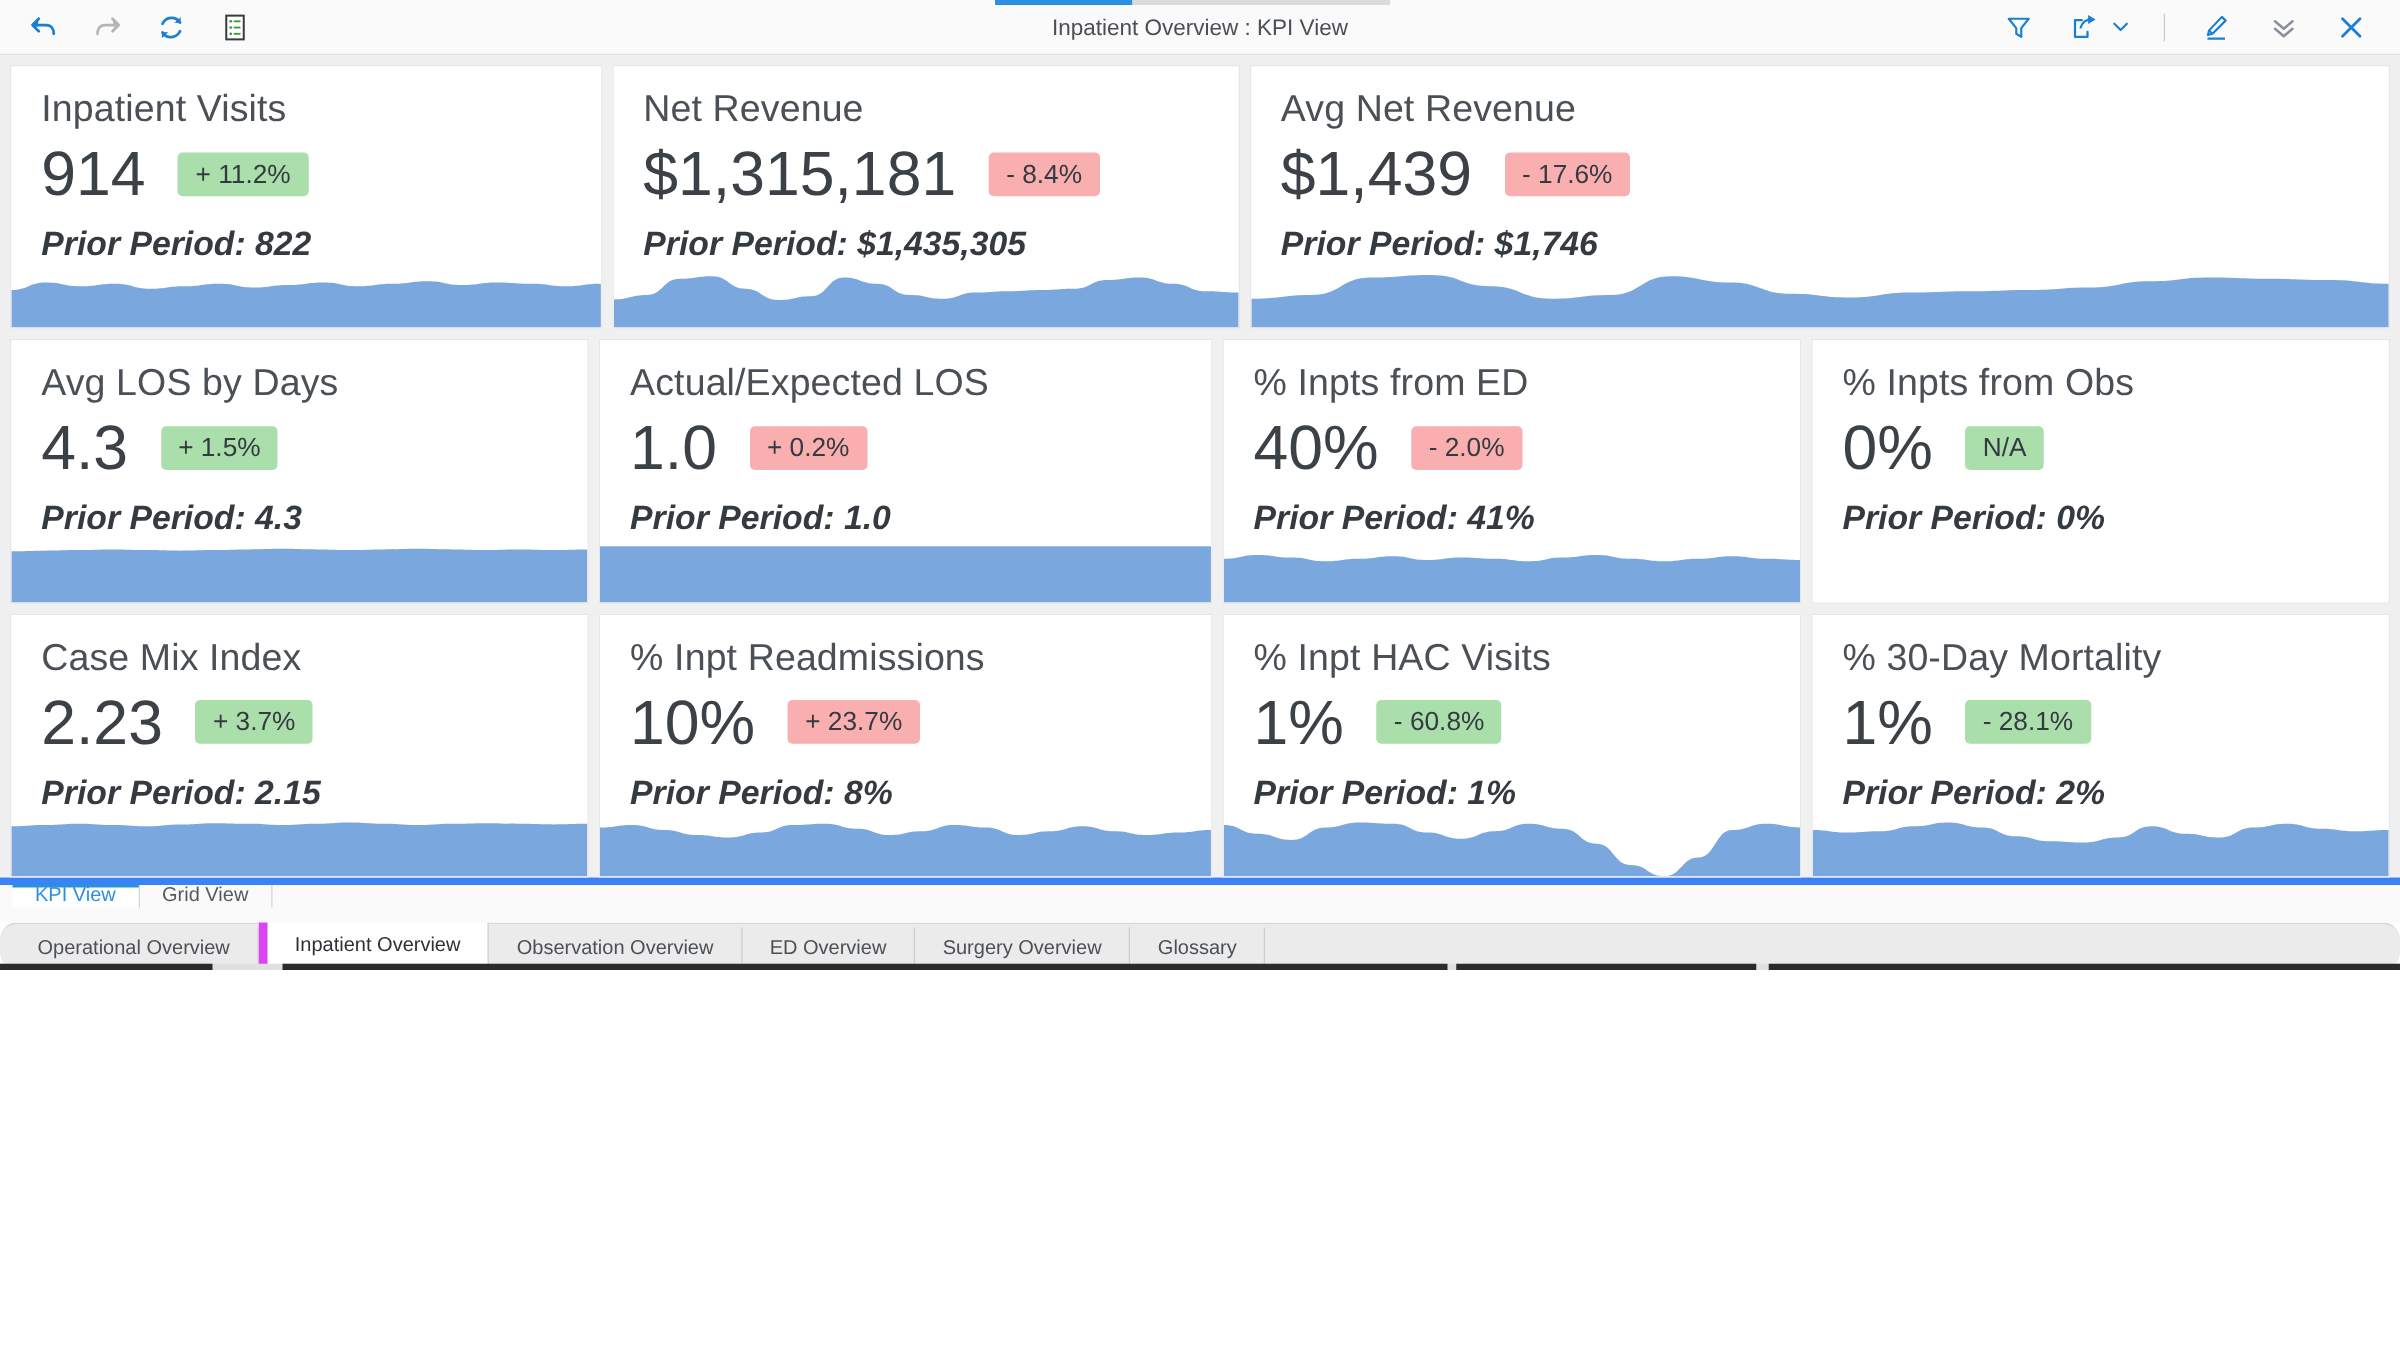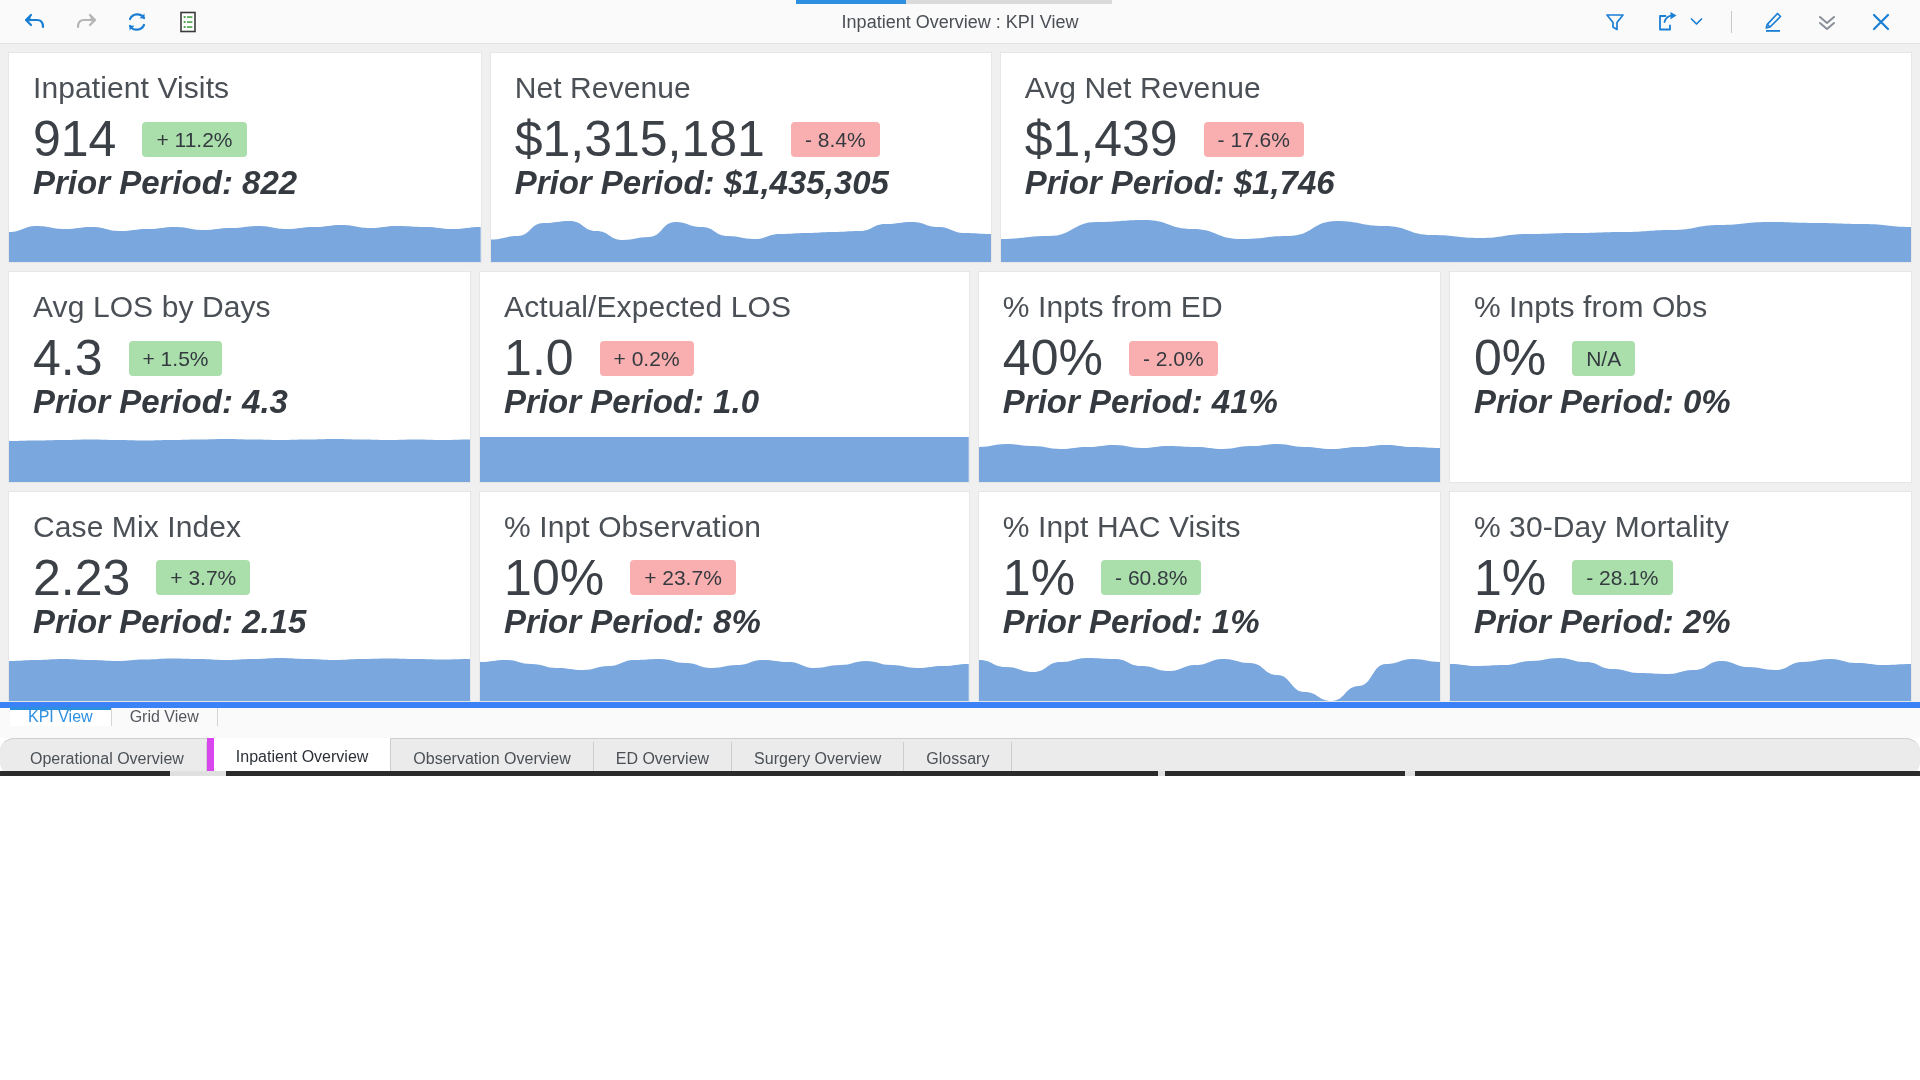--- a/index.html
+++ b/index.html
@@ -80,22 +80,22 @@
     font-size: 21px;
     line-height: 1;
     color: #343a40;
     white-space: nowrap;
     display: inline-block;
   }
   .badge.up   { background: #aadeab; }
   .badge.down { background: #f9afaf; }
   .badge.na   { background: #aadeab; }
   .card-prior {
-    font-size: 33px; font-weight: bold; font-style: italic;
-    color: #353a40; margin-top: 0; white-space: nowrap;
+    font-size: 27px; font-weight: bold; font-style: italic;
+    color: #353a40; margin-top: 16px; white-space: nowrap;
   }
   .spark {
     position: absolute; left: 0; right: 0; bottom: 0;
     height: 50px; z-index: 1; pointer-events: none;
   }
   .spark svg { display: block; width: 100%; height: 100%; }
 
   
   .w1 { flex: 1 1 0; }
   .w2 { flex: 1.06 1 0; }
@@ -375,21 +375,21 @@
             <div class="card-prior">Prior Period: 2.15</div>
           </div>
           <div class="spark">
             <svg viewBox="0 0 100 100" preserveAspectRatio="none">
               <path d="M 0,20.00 C 2.94,20.00 2.94,18.00 5.88,18.00 C 8.82,18.00 8.82,16.00 11.76,16.00 C 14.71,16.00 14.71,18.00 17.65,18.00 C 20.59,18.00 20.59,20.00 23.53,20.00 C 26.47,20.00 26.47,17.00 29.41,17.00 C 32.35,17.00 32.35,15.00 35.29,15.00 C 38.24,15.00 38.24,16.00 41.18,16.00 C 44.12,16.00 44.12,18.00 47.06,18.00 C 50.00,18.00 50.00,16.00 52.94,16.00 C 55.88,16.00 55.88,14.00 58.82,14.00 C 61.76,14.00 61.76,16.00 64.71,16.00 C 67.65,16.00 67.65,18.00 70.59,18.00 C 73.53,18.00 73.53,16.00 76.47,16.00 C 79.41,16.00 79.41,15.00 82.35,15.00 C 85.29,15.00 85.29,16.00 88.24,16.00 C 91.18,16.00 91.18,17.00 94.12,17.00 C 97.06,17.00 97.06,16.00 100.00,16.00 L 100,110 L 0,110 Z" fill="#7aa8de"></path>
             </svg>
           </div>
         </div>
         <div class="card w2">
           <div class="card-body">
-            <div class="card-title">% Inpt Observation</div>
+            <div class="card-title">% Inpt Readmissions</div>
             <div class="value-row">
               <div class="card-value">10%</div>
               <div class="badge down">+ 23.7%</div>
             </div>
             <div class="card-prior">Prior Period: 8%</div>
           </div>
           <div class="spark">
             <svg viewBox="0 0 100 100" preserveAspectRatio="none">
               <path d="M 0,22.00 C 2.63,22.00 2.63,18.00 5.26,18.00 C 7.89,18.00 7.89,26.00 10.53,26.00 C 13.16,26.00 13.16,34.00 15.79,34.00 C 18.42,34.00 18.42,38.00 21.05,38.00 C 23.68,38.00 23.68,30.00 26.32,30.00 C 28.95,30.00 28.95,18.00 31.58,18.00 C 34.21,18.00 34.21,16.00 36.84,16.00 C 39.47,16.00 39.47,24.00 42.11,24.00 C 44.74,24.00 44.74,34.00 47.37,34.00 C 50.00,34.00 50.00,28.00 52.63,28.00 C 55.26,28.00 55.26,18.00 57.89,18.00 C 60.53,18.00 60.53,22.00 63.16,22.00 C 65.79,22.00 65.79,34.00 68.42,34.00 C 71.05,34.00 71.05,28.00 73.68,28.00 C 76.32,28.00 76.32,20.00 78.95,20.00 C 81.58,20.00 81.58,28.00 84.21,28.00 C 86.84,28.00 86.84,34.00 89.47,34.00 C 92.11,34.00 92.11,30.00 94.74,30.00 C 97.37,30.00 97.37,26.00 100.00,26.00 L 100,110 L 0,110 Z" fill="#7aa8de"></path>
             </svg>

